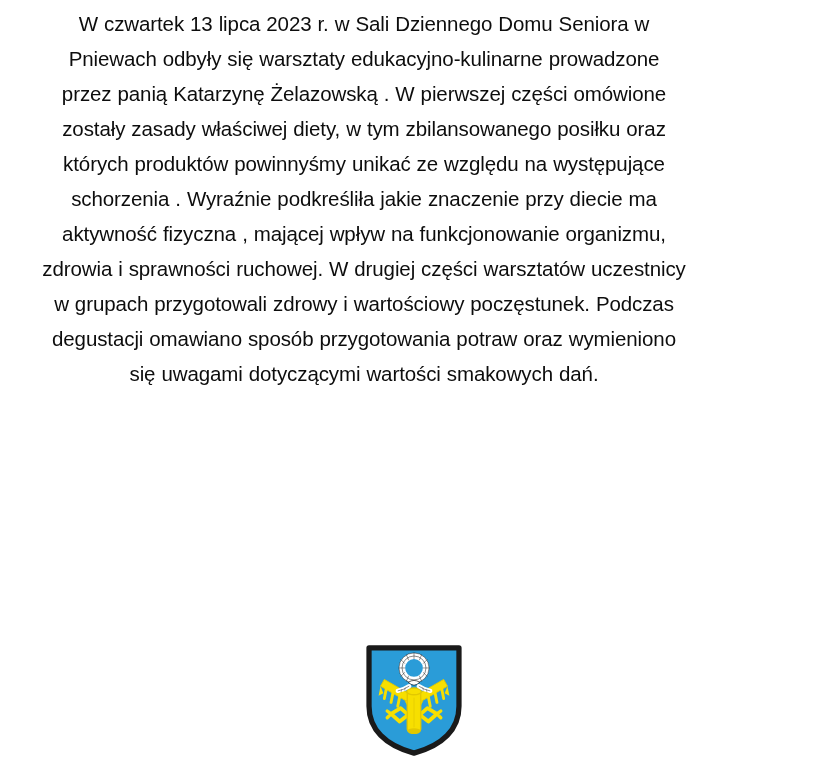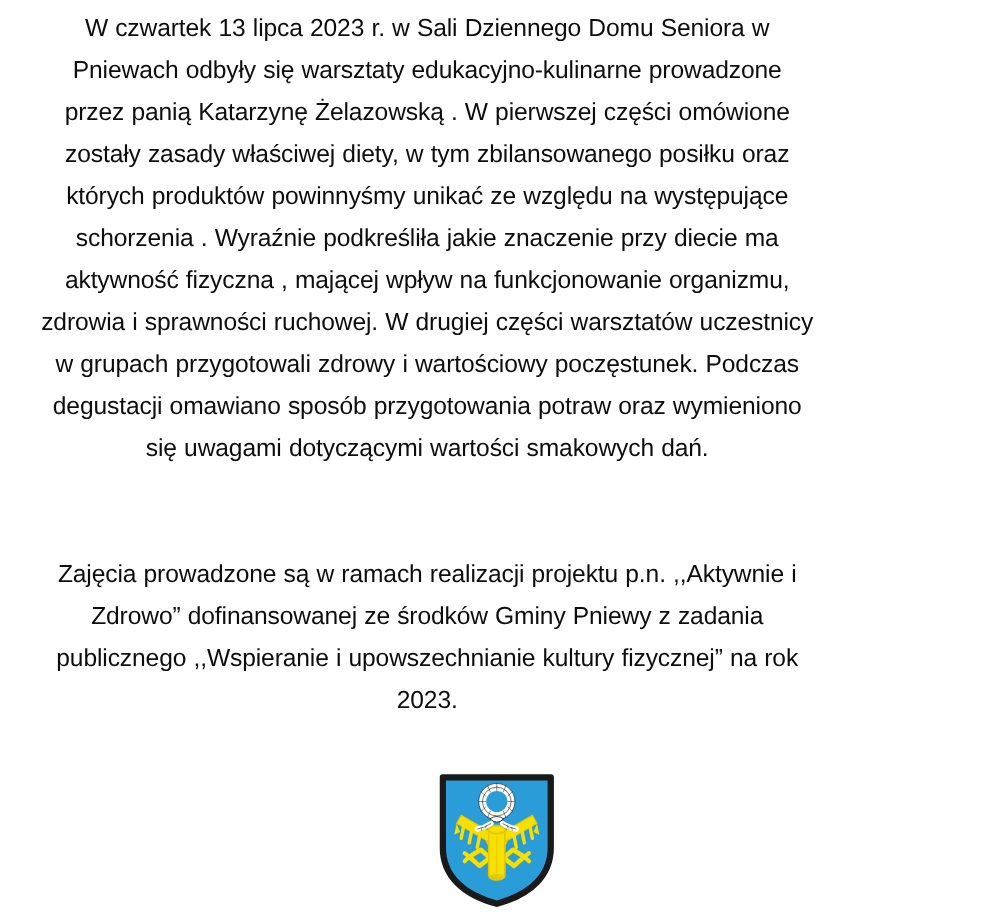--- a/index.html
+++ b/index.html
@@ -20,21 +20,21 @@
   .page {
     width: 827px;
     height: 763px;
     position: relative;
     box-sizing: border-box;
     background: #ffffff;
   }
 
   .article-body {
     position: absolute;
-    left: 4px;
+    left: 12px;
     top: 0;
     width: 704px;
     padding: 6px 30px 0 30px;
     box-sizing: border-box;
   }
 
   .para {
     margin: 0;
     text-align: center;
     font-size: 20.5px;
@@ -68,21 +68,20 @@
 <body>
 
 <div class="page">
 
   <div class="article-body">
 
     <p class="para">W czwartek 13 lipca 2023 r. w Sali Dziennego Domu Seniora w Pniewach odbyły się warsztaty edukacyjno-kulinarne prowadzone przez panią Katarzynę Żelazowską . W pierwszej części omówione zostały zasady właściwej diety, w tym zbilansowanego posiłku oraz których produktów powinnyśmy unikać ze względu na występujące schorzenia . Wyraźnie podkreśliła jakie znaczenie przy diecie ma aktywność fizyczna , mającej wpływ na funkcjonowanie organizmu, zdrowia i sprawności ruchowej.  W drugiej części warsztatów uczestnicy w grupach przygotowali zdrowy i wartościowy poczęstunek. Podczas degustacji omawiano sposób przygotowania potraw oraz wymieniono się uwagami dotyczącymi wartości smakowych dań.</p>
 
     <div class="para-gap"></div>
 
-    <p class="para">Zajęcia prowadzone są w ramach realizacji projektu p.n. ,,Aktywnie i Zdrowo” dofinansowanej ze środków Gminy Pniewy z zadania publicznego ,,Wspieranie i upowszechnianie kultury fizycznej” na rok 2023.</p>
 
   </div>
 
   <div class="emblem-wrap">
     <svg class="emblem" viewBox="0 0 200 232" role="img" aria-labelledby="emblem-title">
       <title id="emblem-title">Herb Gminy Pniewy</title>
 
       <path d="M6 6 H194 V128 C194 176 160 210 100 226 C40 210 6 176 6 128 Z" fill="#2A9CD8" stroke="#1A1A1A" stroke-width="11" stroke-linejoin="round"></path>
 
       <g>

